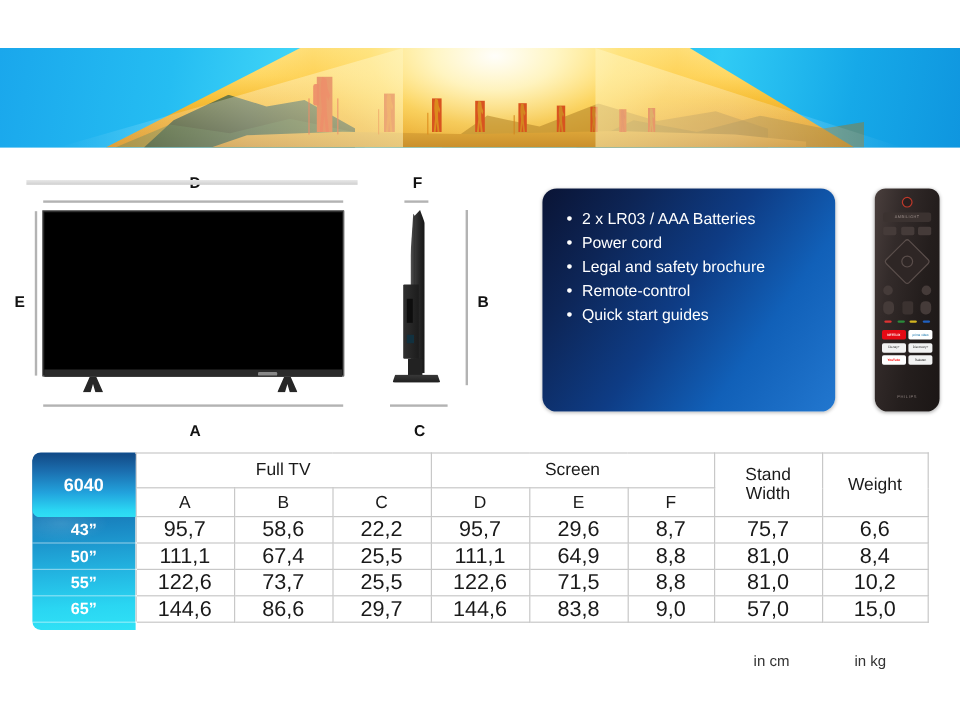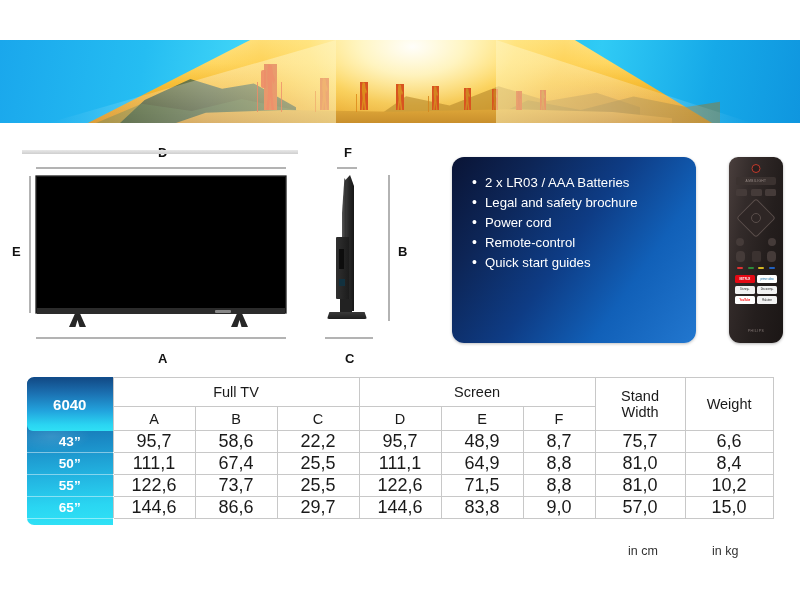--- a/index.html
+++ b/index.html
@@ -279,22 +279,22 @@
 
   <div class="dline" style="left:388px; top:175px; width:2px; height:146px;"></div>
   <div class="dlabel" style="left:398px; top:245px;">B</div>
 
   <div class="dline" style="left:325px; top:337px; width:48px; height:2px;"></div>
   <div class="dlabel" style="left:345px; top:352px;">C</div>
 
   <div class="box-panel">
     <ul class="box-list">
       <li>2 x LR03 / AAA Batteries</li>
+      <li>Power cord</li>
       <li>Legal and safety brochure</li>
-      <li>Power cord</li>
       <li>Remote-control</li>
       <li>Quick start guides</li>
     </ul>
   </div>
 
   <div class="remote">
     <div class="rm-power"></div>
     <div class="rm-amb">
       <span>AMBILIGHT</span>
     </div>
@@ -365,21 +365,21 @@
           <th class="hdr-sub">F</th>
         </tr>
       </thead>
       <tbody>
         <tr>
           <td class="size-cell">43”</td>
           <td class="data">95,7</td>
           <td class="data">58,6</td>
           <td class="data">22,2</td>
           <td class="data">95,7</td>
-          <td class="data">48,9</td>
+          <td class="data">29,6</td>
           <td class="data">8,7</td>
           <td class="data">75,7</td>
           <td class="data">6,6</td>
         </tr>
         <tr>
           <td class="size-cell">50”</td>
           <td class="data">111,1</td>
           <td class="data">67,4</td>
           <td class="data">25,5</td>
           <td class="data">111,1</td>

